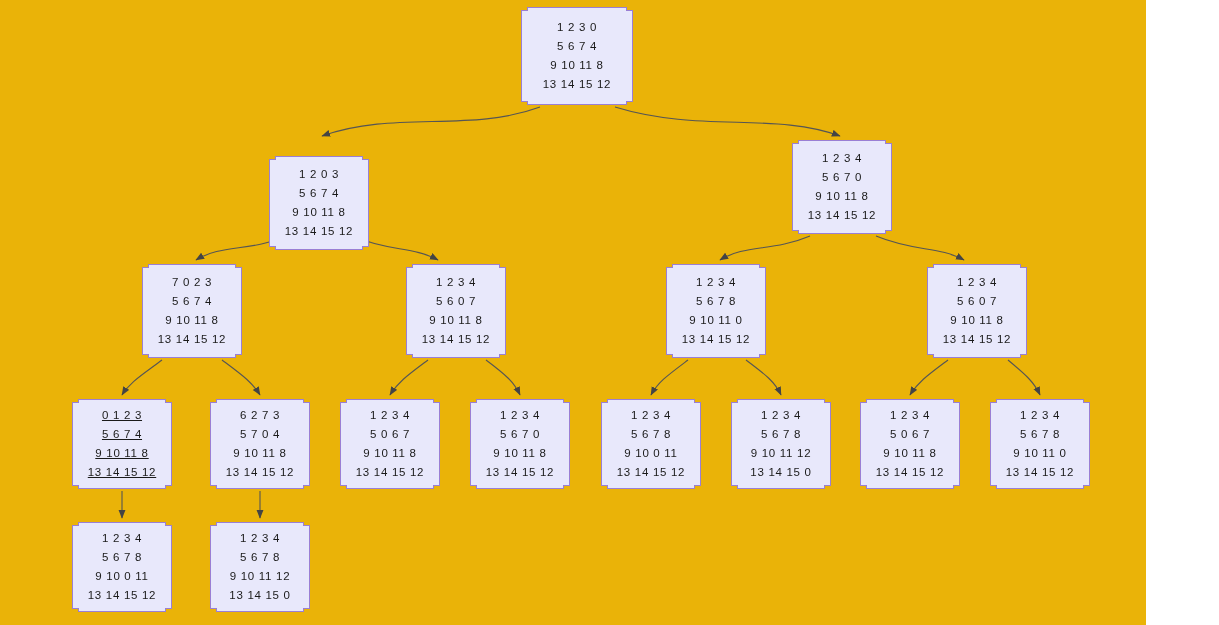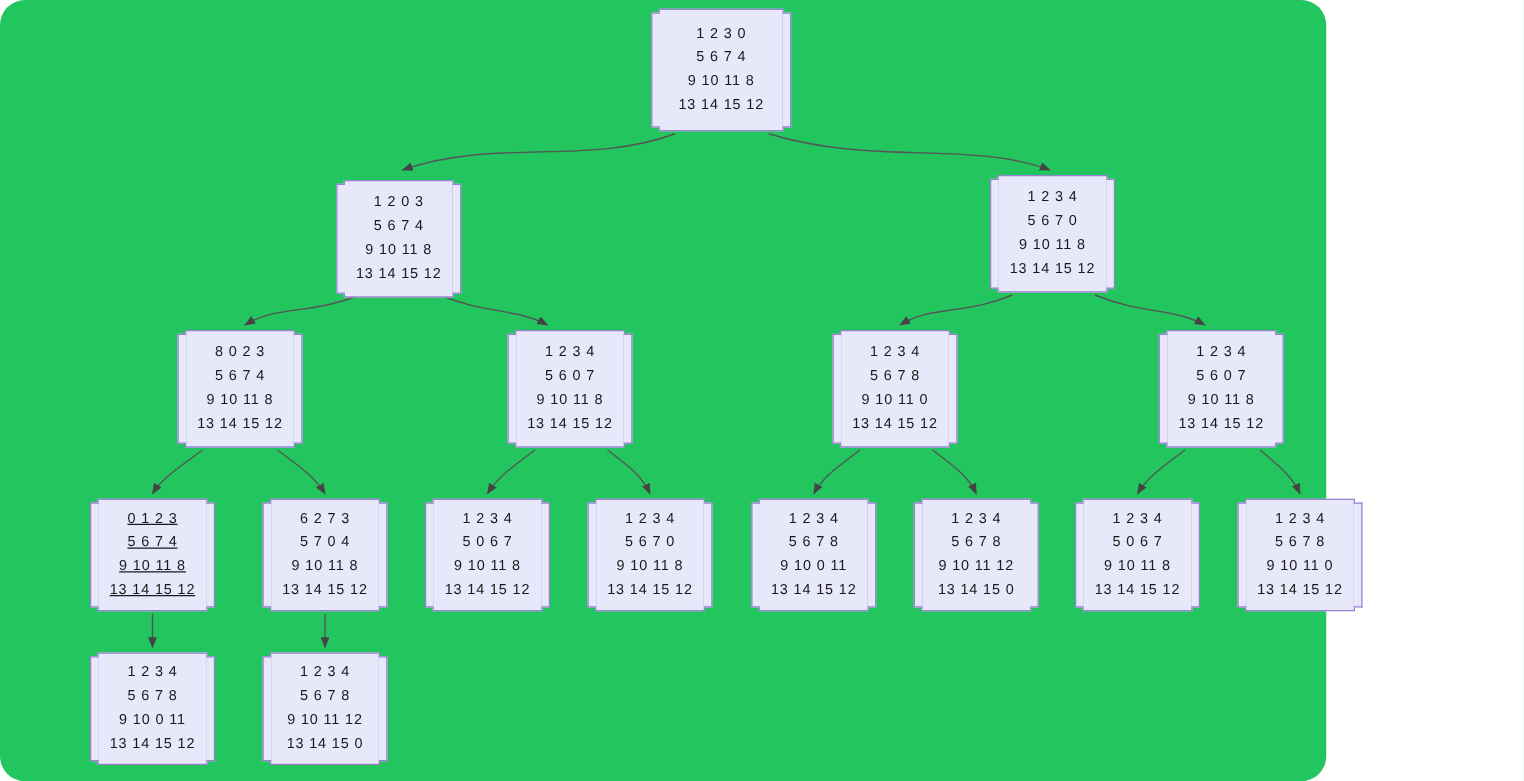--- a/index.html
+++ b/index.html
@@ -8,24 +8,23 @@
     background: #ffffff;
   }
   body {
     font-family: "Liberation Sans", sans-serif;
     width: 1219px;
     height: 625px;
     overflow: hidden;
   }
   #graph-canvas {
     position: relative;
-    width: 1061px;
+    width: 1146px;
     height: 625px;
-    background: #22c55e;
-    border-radius: 20px;
+    background: #eab308;
   }
   #edge-layer {
     position: absolute;
     left: 0;
     top: 0;
     width: 1219px;
     height: 625px;
     pointer-events: none;
   }
   .node {
@@ -116,39 +115,39 @@
 
   <div id="nodes-group">
       <div class="node" style="left: 527px; top: 7px; width: 100px; height: 98px;">
         <div class="node-inner">
           <div class="node-row">1 2 3 0</div>
           <div class="node-row">5 6 7 4</div>
           <div class="node-row">9 10 11 8</div>
           <div class="node-row">13 14 15 12</div>
         </div>
       </div>
-      <div class="node" style="left: 275px; top: 144px; width: 88px; height: 94px; align-items: flex-end;">
+      <div class="node" style="left: 275px; top: 156px; width: 88px; height: 94px; align-items: flex-end;">
         <div class="node-inner">
           <div class="node-row">1 2 0 3</div>
           <div class="node-row">5 6 7 4</div>
           <div class="node-row">9 10 11 8</div>
           <div class="node-row">13 14 15 12</div>
         </div>
       </div>
       <div class="node" style="left: 798px; top: 140px; width: 88px; height: 94px;">
         <div class="node-inner">
           <div class="node-row">1 2 3 4</div>
           <div class="node-row">5 6 7 0</div>
           <div class="node-row">9 10 11 8</div>
           <div class="node-row">13 14 15 12</div>
         </div>
       </div>
       <div class="node" style="left: 148px; top: 264px; width: 88px; height: 94px;">
         <div class="node-inner">
-          <div class="node-row">8 0 2 3</div>
+          <div class="node-row">7 0 2 3</div>
           <div class="node-row">5 6 7 4</div>
           <div class="node-row">9 10 11 8</div>
           <div class="node-row">13 14 15 12</div>
         </div>
       </div>
       <div class="node" style="left: 412px; top: 264px; width: 88px; height: 94px;">
         <div class="node-inner">
           <div class="node-row">1 2 3 4</div>
           <div class="node-row">5 6 0 7</div>
           <div class="node-row">9 10 11 8</div>

